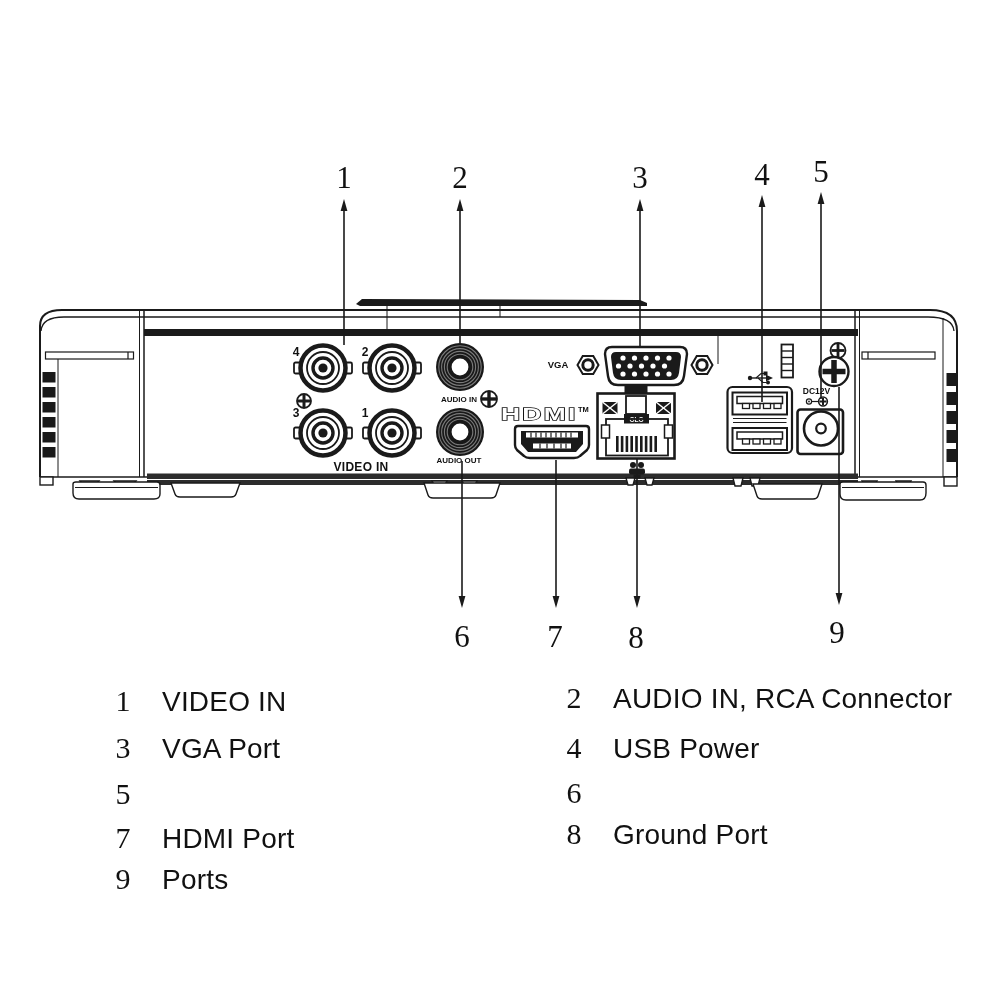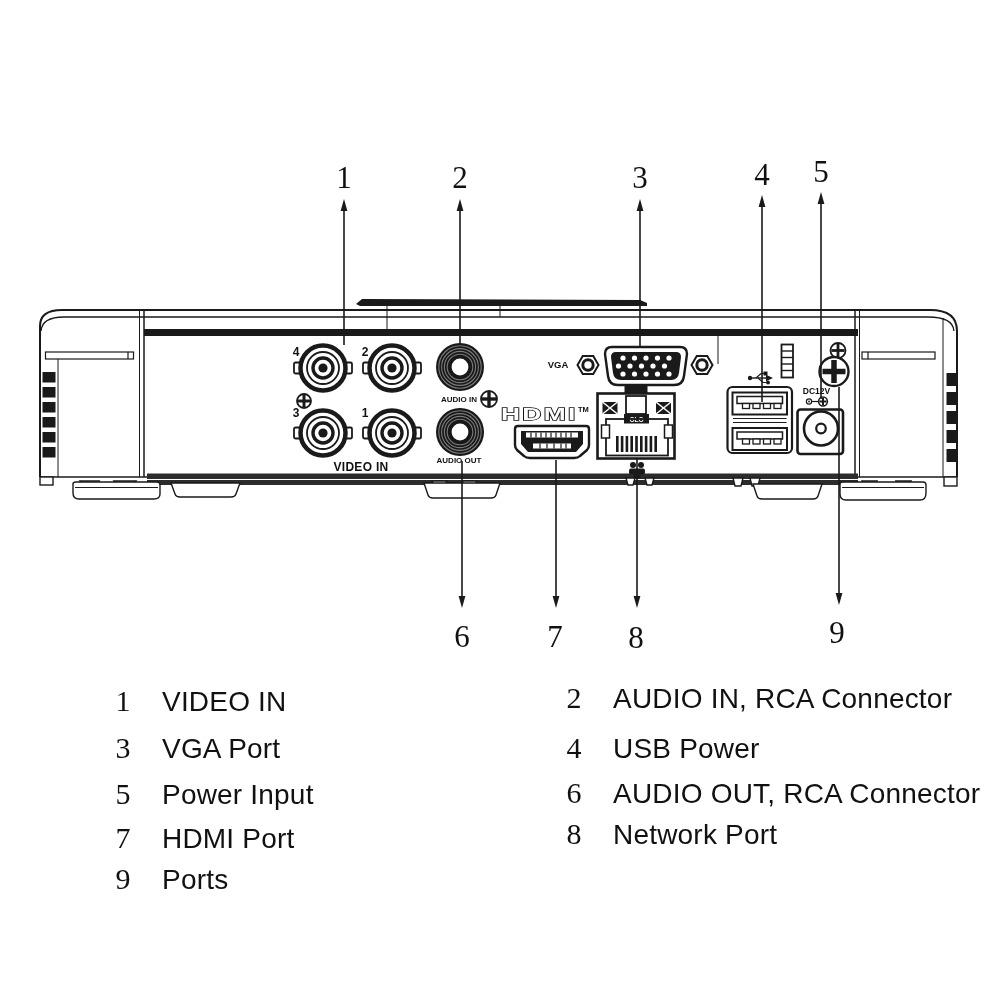--- a/index.html
+++ b/index.html
@@ -343,40 +343,38 @@
 <div class="legend-row" style="left:100px;top:684px">
   <span class="legend-num">1</span>
   <span class="legend-label">VIDEO IN</span>
 </div>
 <div class="legend-row" style="left:100px;top:731px">
   <span class="legend-num">3</span>
   <span class="legend-label">VGA Port</span>
 </div>
 <div class="legend-row" style="left:100px;top:777px">
   <span class="legend-num">5</span>
-  <span class="legend-label">Power Input</span>
 </div>
 <div class="legend-row" style="left:100px;top:821px">
   <span class="legend-num">7</span>
   <span class="legend-label">HDMI Port</span>
 </div>
 <div class="legend-row" style="left:100px;top:862px">
   <span class="legend-num">9</span>
   <span class="legend-label">Ports</span>
 </div>
 <div class="legend-row" style="left:551px;top:681px">
   <span class="legend-num">2</span>
   <span class="legend-label">AUDIO IN, RCA Connector</span>
 </div>
 <div class="legend-row" style="left:551px;top:731px">
   <span class="legend-num">4</span>
   <span class="legend-label">USB Power</span>
 </div>
 <div class="legend-row" style="left:551px;top:776px">
   <span class="legend-num">6</span>
-  <span class="legend-label">AUDIO OUT, RCA Connector</span>
 </div>
 <div class="legend-row" style="left:551px;top:817px">
   <span class="legend-num">8</span>
-  <span class="legend-label">Network Port</span>
+  <span class="legend-label">Ground Port</span>
 </div>
 
 </div>
 
 </body></html>

